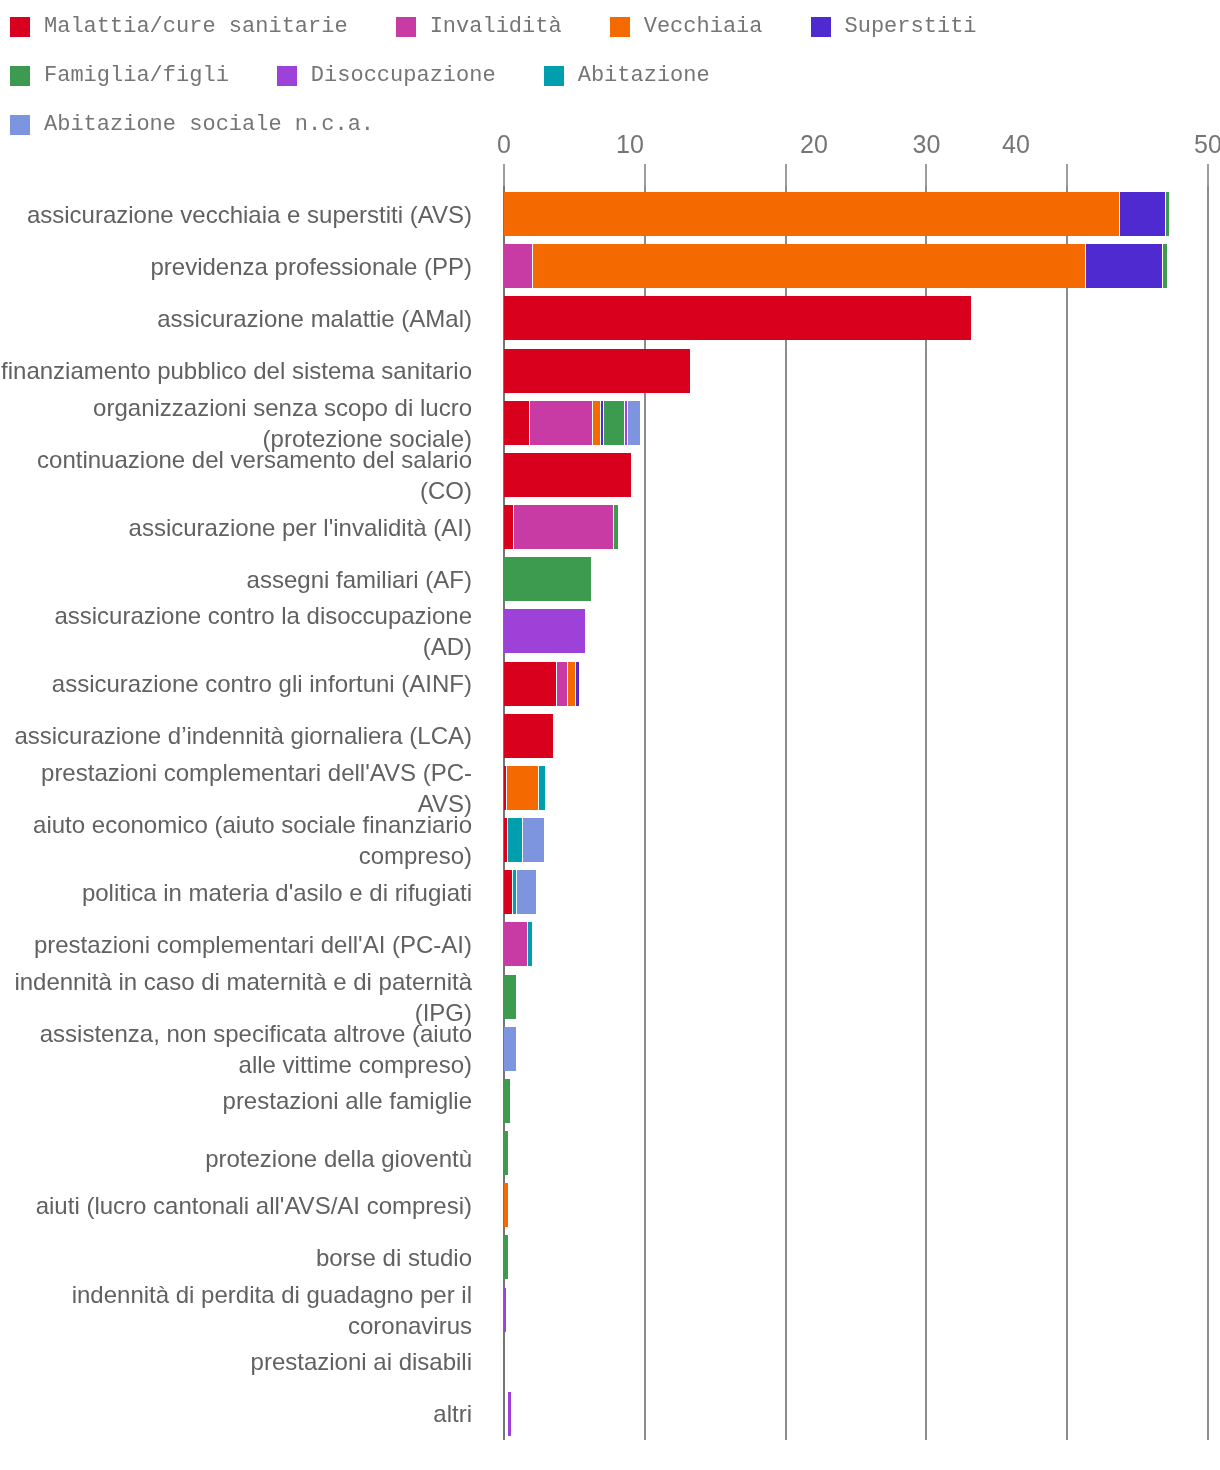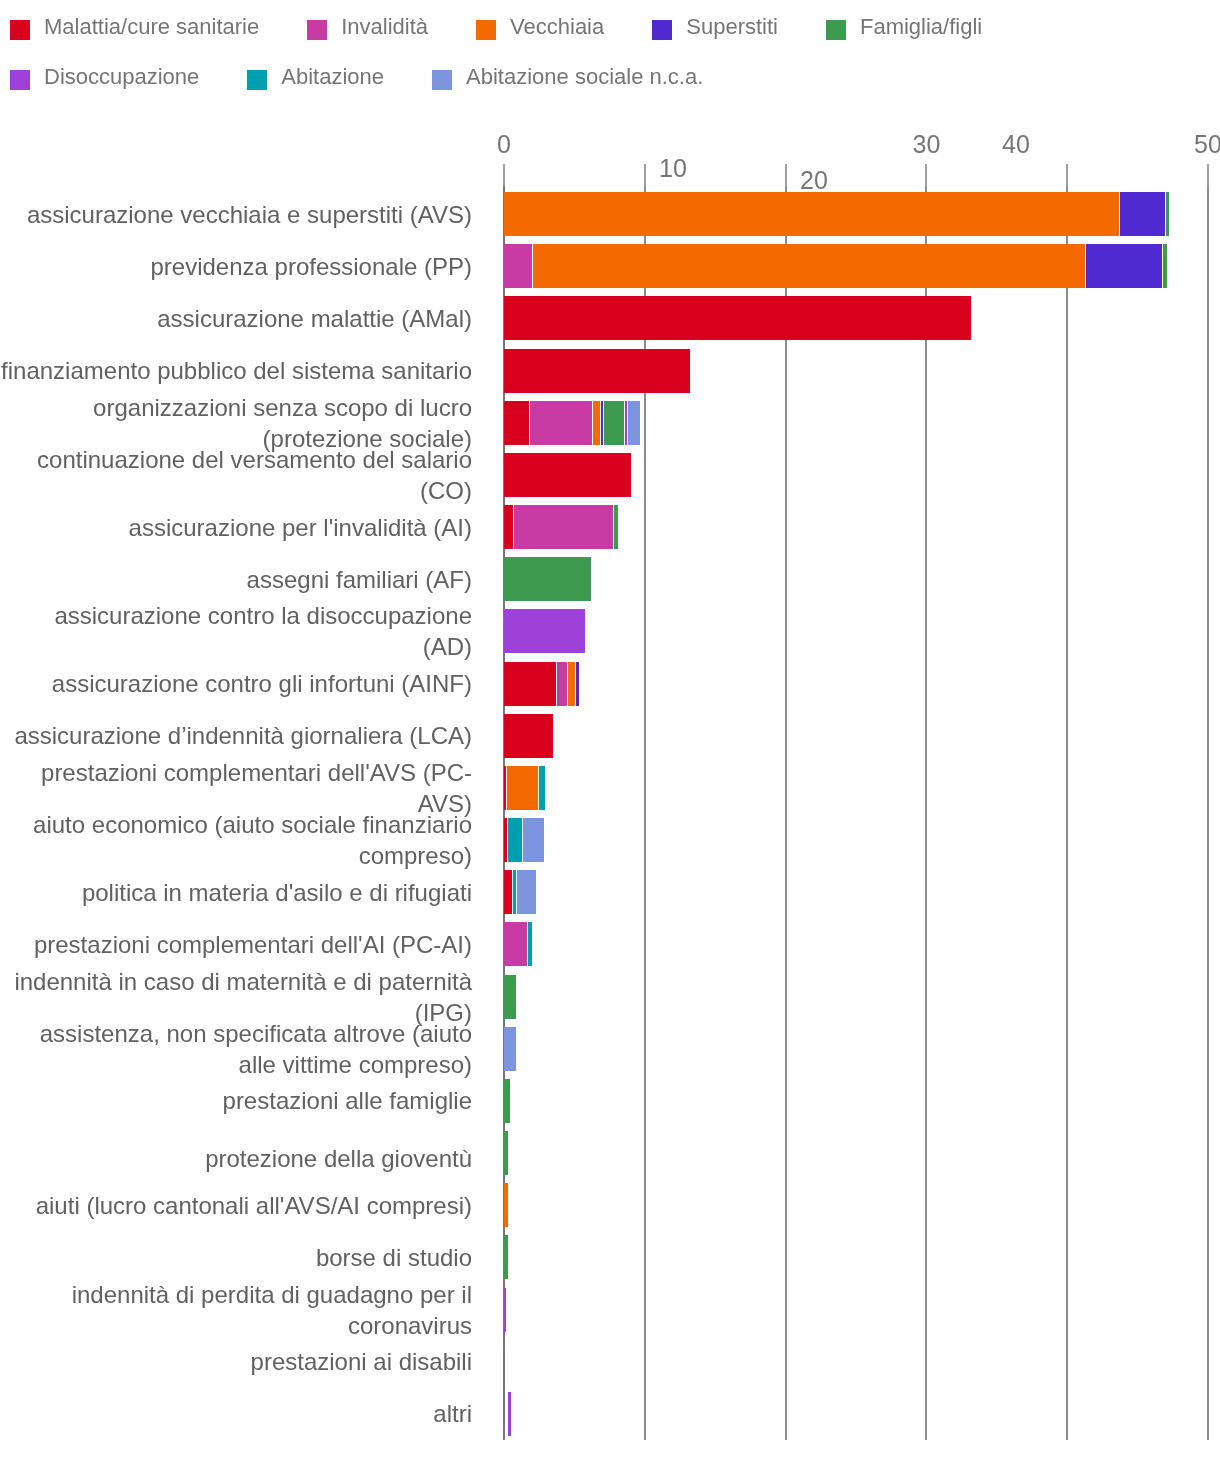--- a/index.html
+++ b/index.html
@@ -6,21 +6,21 @@
   body{
     width:1220px;height:1470px;position:relative;overflow:hidden;
     font-family:"Liberation Sans", sans-serif;
   }
   
   .legend{
     position:absolute;left:10px;top:14px;width:1070px;
     display:flex;flex-wrap:wrap;row-gap:24px;
   }
   .legend-item{
-    display:flex;align-items:flex-end;margin-right:48px;cursor:default;
+    display:flex;align-items:center;margin-right:48px;cursor:default;font-family:Liberation Mono, monospace;
   }
   .legend-swatch{width:20px;height:20px;flex:0 0 20px;}
   .legend-label{
     margin-left:14px;font-size:22px;color:#757575;white-space:nowrap;
   }
   
   .chart{position:absolute;left:0;top:0;width:1220px;height:1470px;}
   .x-label{
     position:absolute;transform:translateX(-50%);top:130px;
     font-size:25px;color:#757575;
@@ -78,23 +78,23 @@
     <div class="legend-item">
       <span class="legend-swatch" style="background: rgb(125, 149, 222);"></span>
       <span class="legend-label">Abitazione sociale n.c.a.</span>
     </div>
   </div>
 
 <div class="chart" id="chart">
   <div id="axis">
       <div class="x-label" style="left: 504px;">0</div>
       <div class="x-tick" style="left: 503px;"></div>
-      <div class="x-label" style="left: 673px; margin-top: 24px;">10</div>
+      <div class="x-label" style="left: 630px;">10</div>
       <div class="x-tick" style="left: 643.8px;"></div>
-      <div class="x-label" style="left: 814px; margin-top: 36px;">20</div>
+      <div class="x-label" style="left: 814px;">20</div>
       <div class="x-tick" style="left: 784.6px;"></div>
       <div class="x-label" style="left: 926.4px;">30</div>
       <div class="x-tick" style="left: 925.4px;"></div>
       <div class="x-label" style="left: 1016px;">40</div>
       <div class="x-tick" style="left: 1066.2px;"></div>
       <div class="x-label" style="left: 1208px;">50</div>
       <div class="x-tick" style="left: 1207px;"></div>
     </div>
   <div id="grid">
       <div class="gridline zero" style="left: 503px;"></div>

